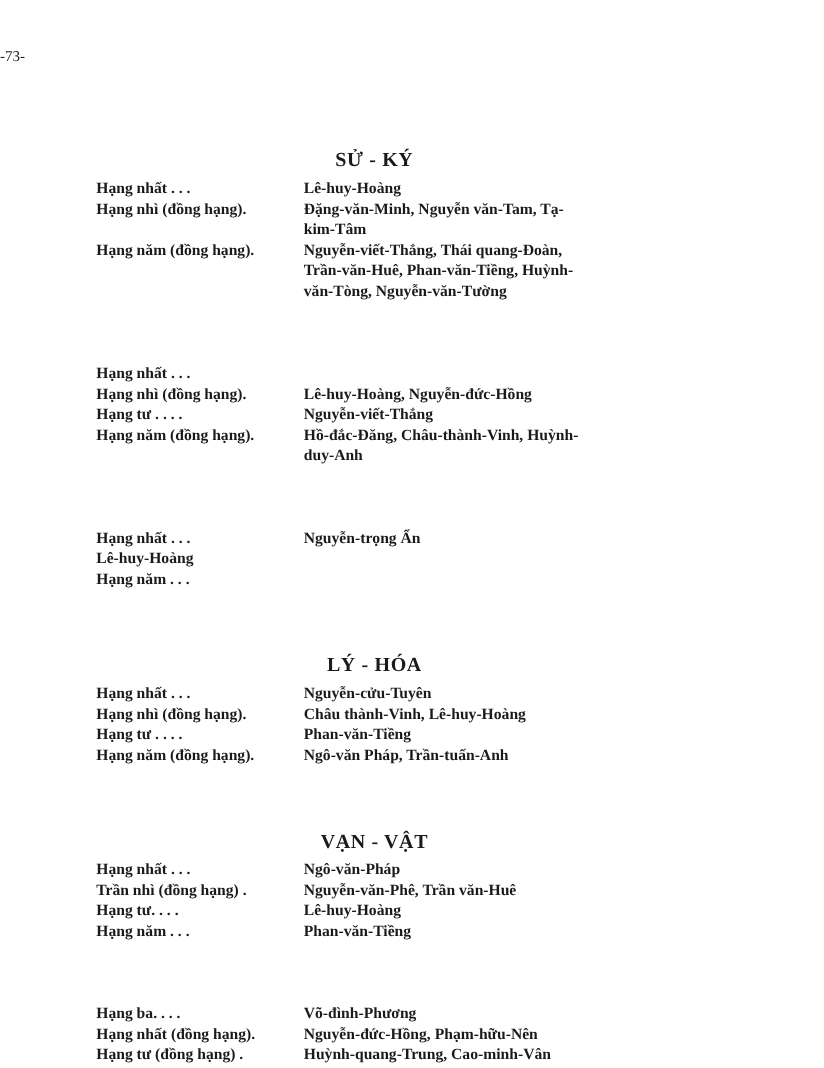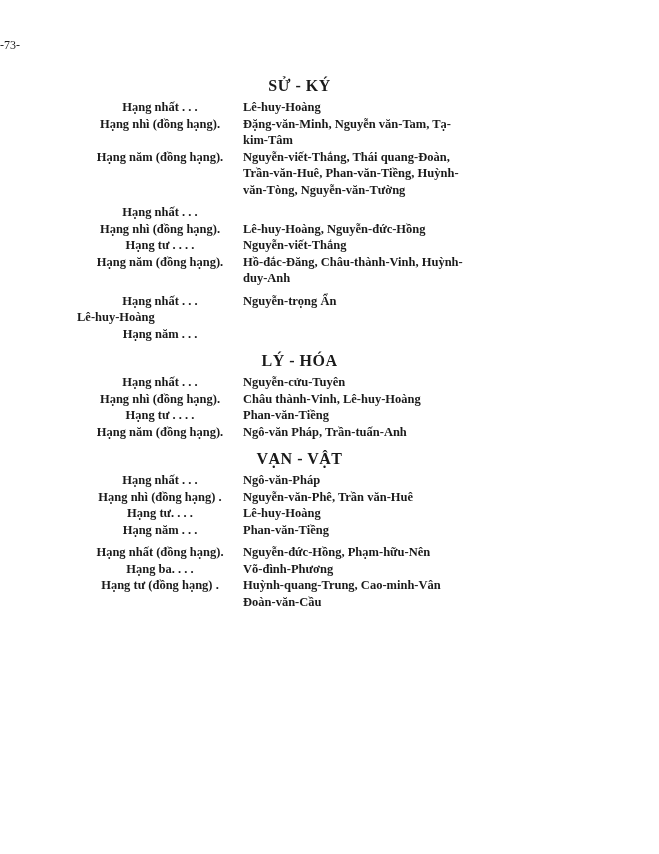--- a/index.html
+++ b/index.html
@@ -7,27 +7,27 @@
     width: 659px; height: 854px; background: #ffffff; color: #1a1a1a;
     font-family: "Liberation Serif", "DejaVu Serif", serif;
     position: relative; overflow: hidden;
   }
   .page-number {
     position: absolute; top: 38px; left: 0; width: 659px; text-align: left;
     font-size: 12px; padding-left: 0;
   }
   .page-number span { display: inline-block; margin-left: 0; }
   .content { position: absolute; top: 73px; left: 77px; width: 440px; }
-  .section { margin-bottom: 0; }
+  .section { margin-bottom: 0; margin-top: 43px; }
   .section-title {
     text-align: center; font-size: 16px; letter-spacing: 0.5px; font-weight: bold;
     height: 26px; line-height: 26px; margin-left: 0; width: 445px;
   }
   .row { display: flex; font-size: 12.5px; line-height: 16.5px; font-weight: bold; }
-  .label { width: 166px; flex: 0 0 166px; white-space: nowrap; text-align: center; }
+  .label { width: 166px; flex: 0 0 166px; white-space: nowrap; }
   .value { flex: 1; white-space: pre-line; }
   .gap { height: 6px; }
 </style>
 </head>
 <body>
 
 <div class="page-number"><span>-73-</span></div>
 
 <div class="content">
 
@@ -106,42 +106,42 @@
     <div class="gap"></div>
   </div>
 
   <div class="section">
     <div class="section-title">VẠN - VẬT</div>
     <div class="row">
         <div class="label">Hạng nhất    .    .    .</div>
         <div class="value">Ngô-văn-Pháp</div>
       </div>
     <div class="row">
-        <div class="label">Hạng nhì (đồng hạng) .</div>
+        <div class="label">Trần nhì (đồng hạng) .</div>
         <div class="value">Nguyễn-văn-Phê,  Trần văn-Huê</div>
       </div>
     <div class="row">
         <div class="label">Hạng tư.     .    .    .</div>
         <div class="value">Lê-huy-Hoàng</div>
       </div>
     <div class="row">
         <div class="label">Hạng năm     .    .    .</div>
         <div class="value">Phan-văn-Tiềng</div>
       </div>
     <div class="gap"></div>
   </div>
 
   <div class="section">
     <div class="row">
+        <div class="label">Hạng ba.     .    .    .</div>
+        <div class="value">Võ-đình-Phương</div>
+      </div>
+    <div class="row">
         <div class="label">Hạng nhất (đồng hạng).</div>
         <div class="value">Nguyễn-đức-Hồng,   Phạm-hữu-Nên</div>
-      </div>
-    <div class="row">
-        <div class="label">Hạng ba.     .    .    .</div>
-        <div class="value">Võ-đình-Phương</div>
       </div>
     <div class="row">
         <div class="label">Hạng tư (đồng hạng)  .</div>
         <div class="value">Huỳnh-quang-Trung,  Cao-minh-Vân
 Đoàn-văn-Cầu</div>
       </div>
   </div>
 
 </div>
 

